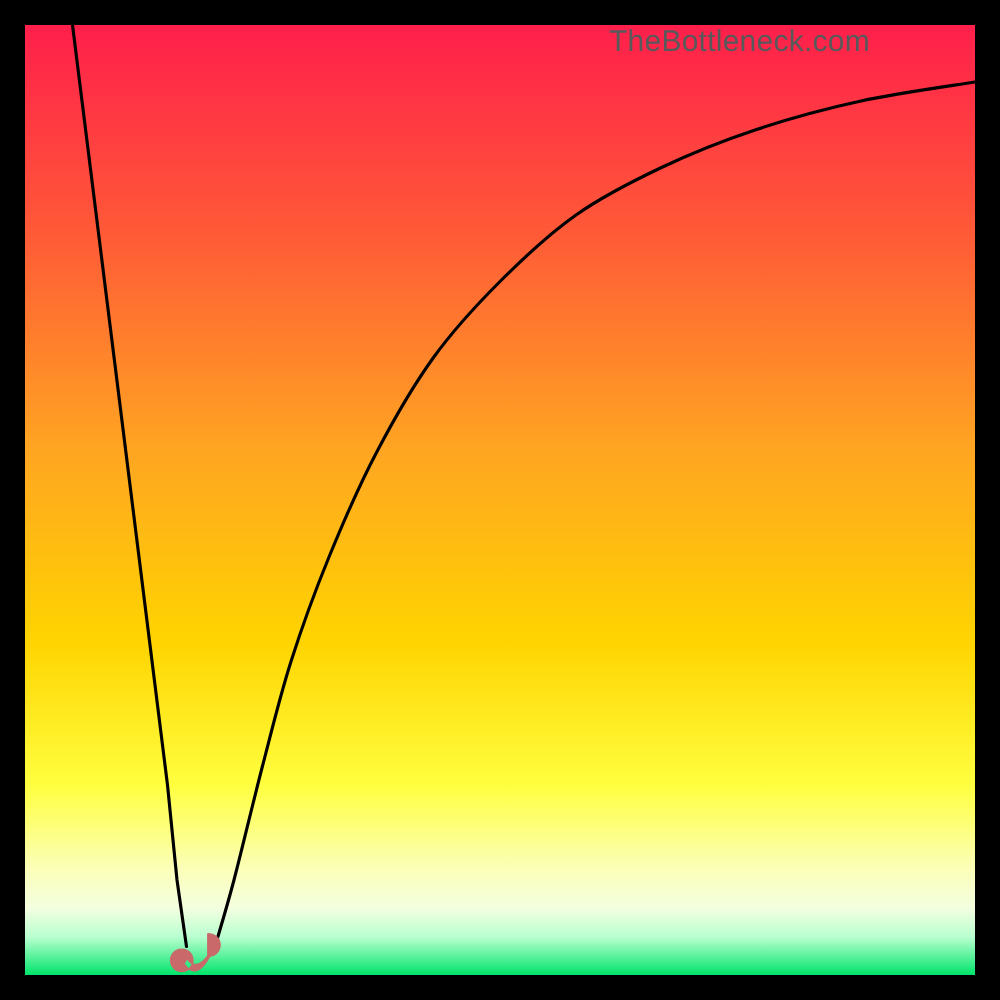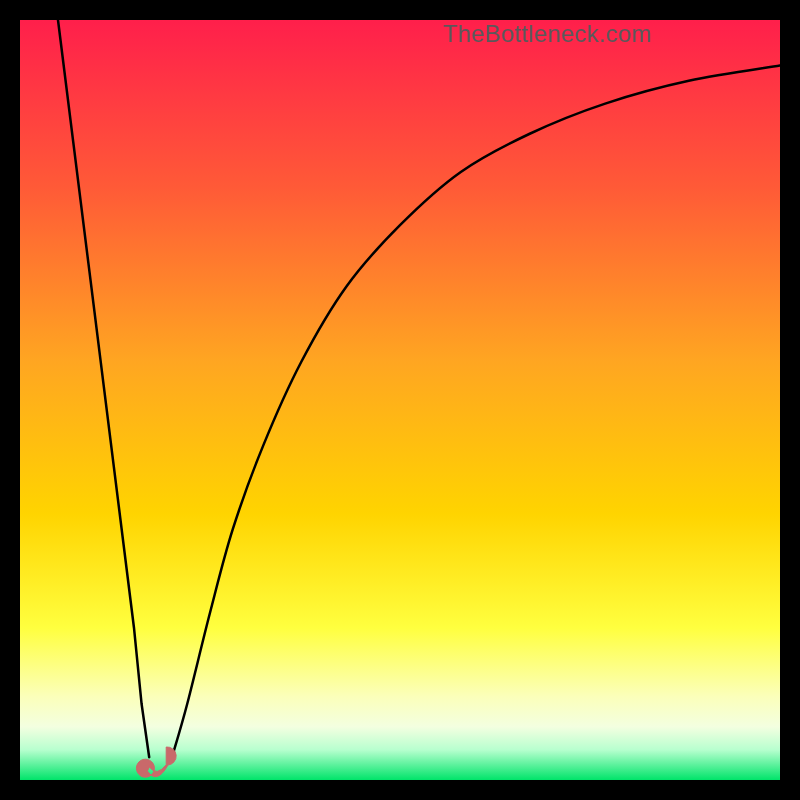--- a/index.html
+++ b/index.html
@@ -11,20 +11,21 @@
     overflow: hidden;
     font-family: Arial, Helvetica, sans-serif;
   }
   .frame {
     position: absolute;
     left: 20px;
     top: 20px;
     width: 636px;
     height: 760px;
     background: #000;
+    padding-left: 44px;
   }
   .plot {
     position: absolute;
     left: 0;
     top: 0;
     width: 760px;
     height: 760px;
   }
   .watermark {
     position: absolute;

